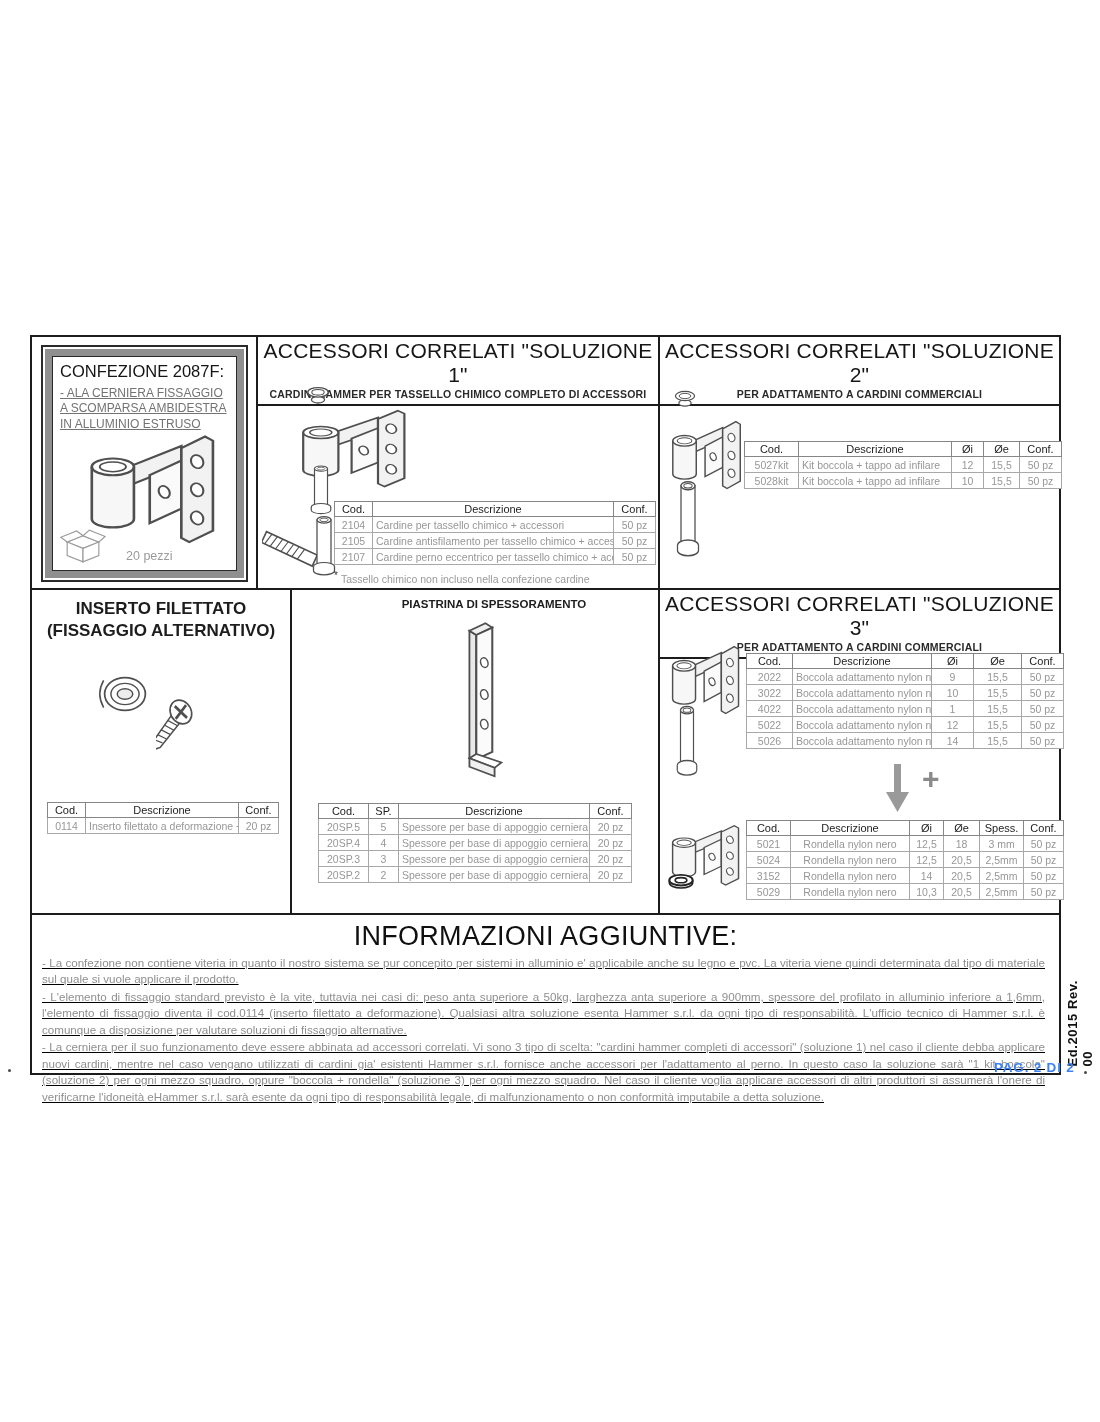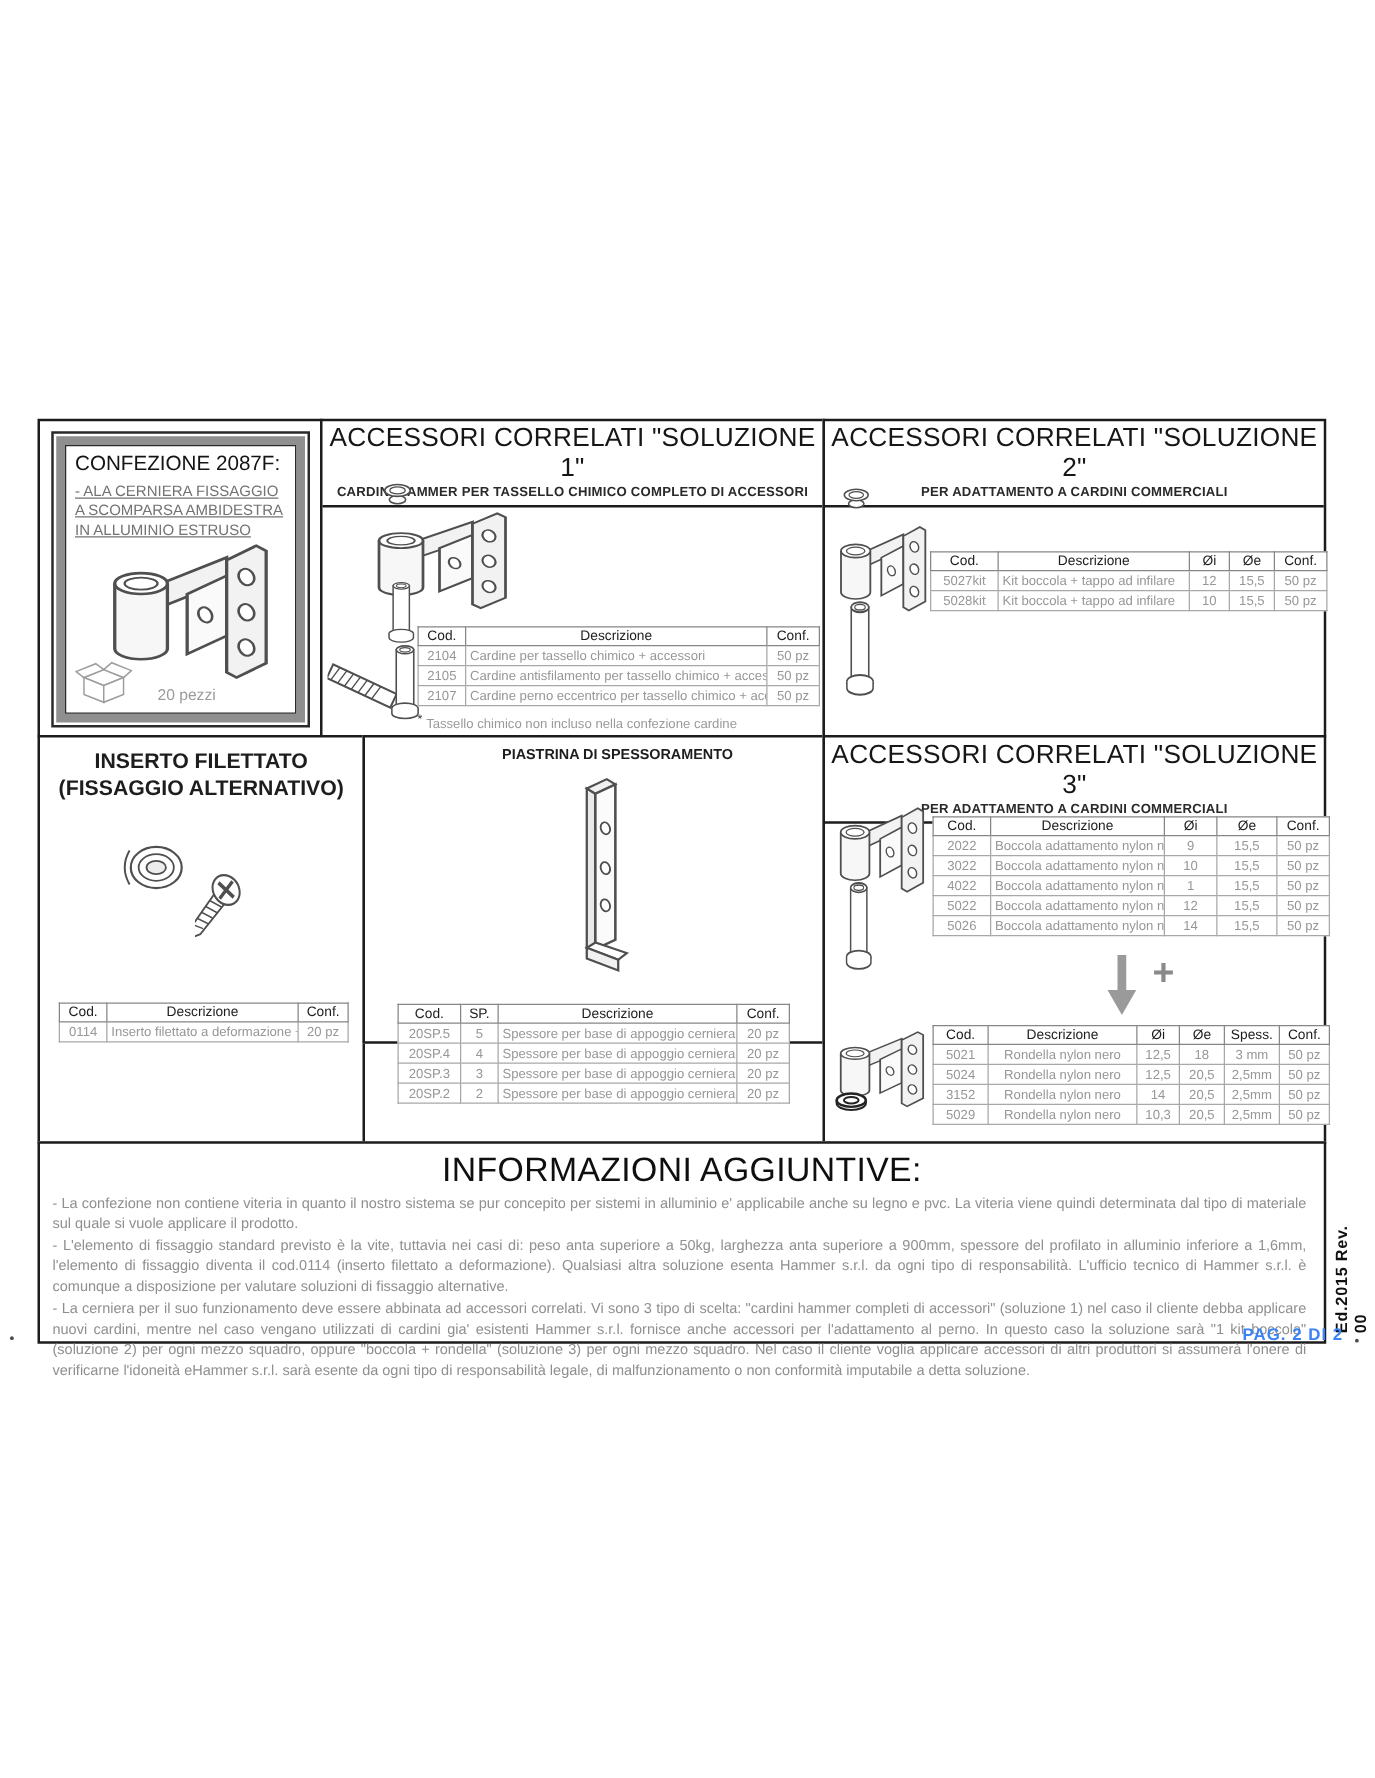--- a/index.html
+++ b/index.html
@@ -5,21 +5,21 @@
   * { margin:0; padding:0; box-sizing:border-box; }
   html,body { width:1100px; height:1422px; }
   body { background:#ffffff; font-family:"Liberation Sans", sans-serif; position:relative; overflow:hidden; }
 
   .frame { position:absolute; left:30px; top:335px; width:1031px; height:740px; }
   .cell { position:absolute; border:2px solid #1c1c1c; background:#fff; }
   .cellA1 { left:0; top:0; width:228px; height:255px; }
   .cellB1 { left:226px; top:0; width:404px; height:255px; }
   .cellC1 { left:628px; top:0; width:403px; height:255px; }
   .cellA2 { left:0; top:253px; width:262px; height:327px; }
-  .cellB2 { left:260px; top:253px; width:370px; height:247px;padding-left:38px; }
+  .cellB2 { left:260px; top:253px; width:370px; height:327px;padding-left:38px; }
   .cellC2 { left:628px; top:253px; width:403px; height:327px; }
   .cellInfo { left:0; top:578px; width:1031px; height:162px; }
 
   .sec-head { border-bottom:2px solid #1c1c1c; text-align:center; padding:2px 0 4px; }
   .sec-title { font-size:21px; color:#161616; letter-spacing:0.2px; }
   .sec-sub { font-size:10.5px; font-weight:bold; color:#2a2a2a; margin-top:1px; letter-spacing:0.2px; }
 
   
   .conf-box { position:absolute; left:9px; top:8px; width:207px; height:237px; border:2px solid #2a2a2a; padding:2px; }
   .conf-mid { width:100%; height:100%; border:7px solid #8f8f8f; }
@@ -47,21 +47,21 @@
   .footnote { margin-top:5px; font-size:10.5px; color:#9a9a9a; }
   .footnote .star { color:#333; vertical-align:4px; margin-right:3px; font-size:10px; }
 
   .abs { position:absolute; }
 
   .small-title { text-align:center; font-weight:bold; color:#1d1d1d; font-size:17px; line-height:1.3; padding-top:8px; }
   .small-title2 { text-align:center; font-weight:bold; color:#1d1d1d; font-size:11.5px; padding-top:8px; }
 
   
   .info-head { font-size:27px; color:#0f0f0f; padding:6px 10px 3px 10px; letter-spacing:0.3px;text-align:center; }
-  .info-body { padding:0 14px 0 10px; }
+  .info-body { padding:0 14px 0 10px;text-decoration:underline; }
   .info-p { font-size:11.6px; color:#8f8f8f; line-height:1.42; text-align:justify; margin-bottom:1px; }
 
   .edrev { position:absolute; left:1022px; top:993px; width:118px; transform:rotate(-90deg);
            font-weight:bold; font-size:13px; line-height:1.12; color:#111; letter-spacing:0.6px; }
   .pag { position:absolute; left:994px; top:1060px; width:84px; font-weight:bold; font-size:13.5px;
          line-height:1.15; color:#3b82f6; letter-spacing:0.8px; }
   .dot { position:absolute; width:3px; height:3px; background:#4a4a4a; border-radius:50%; }
   .dot-l { left:8px; top:1069px; }
   .dot-r { left:1084px; top:1071px; }
 

